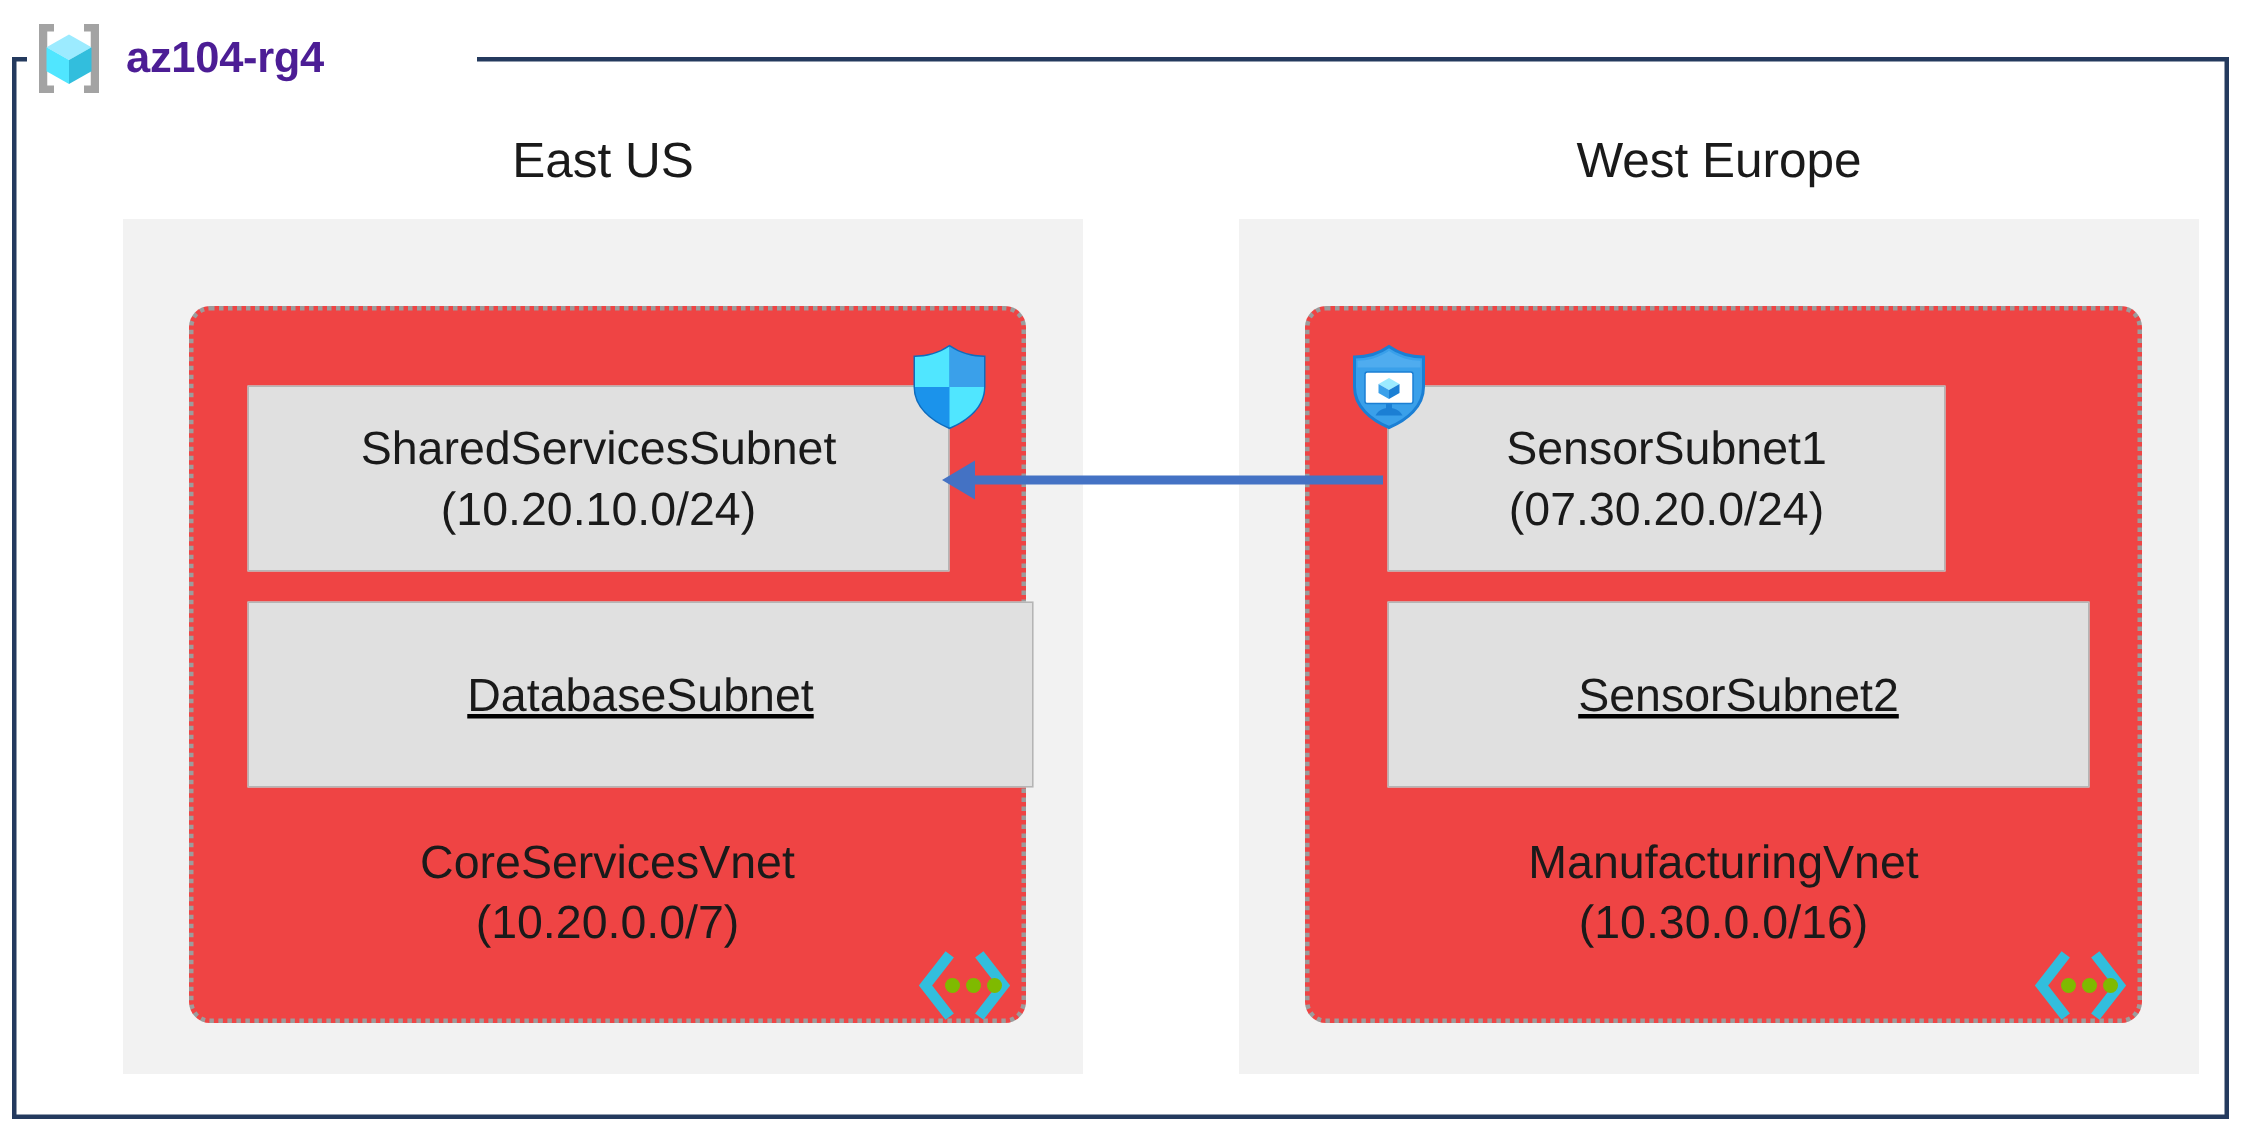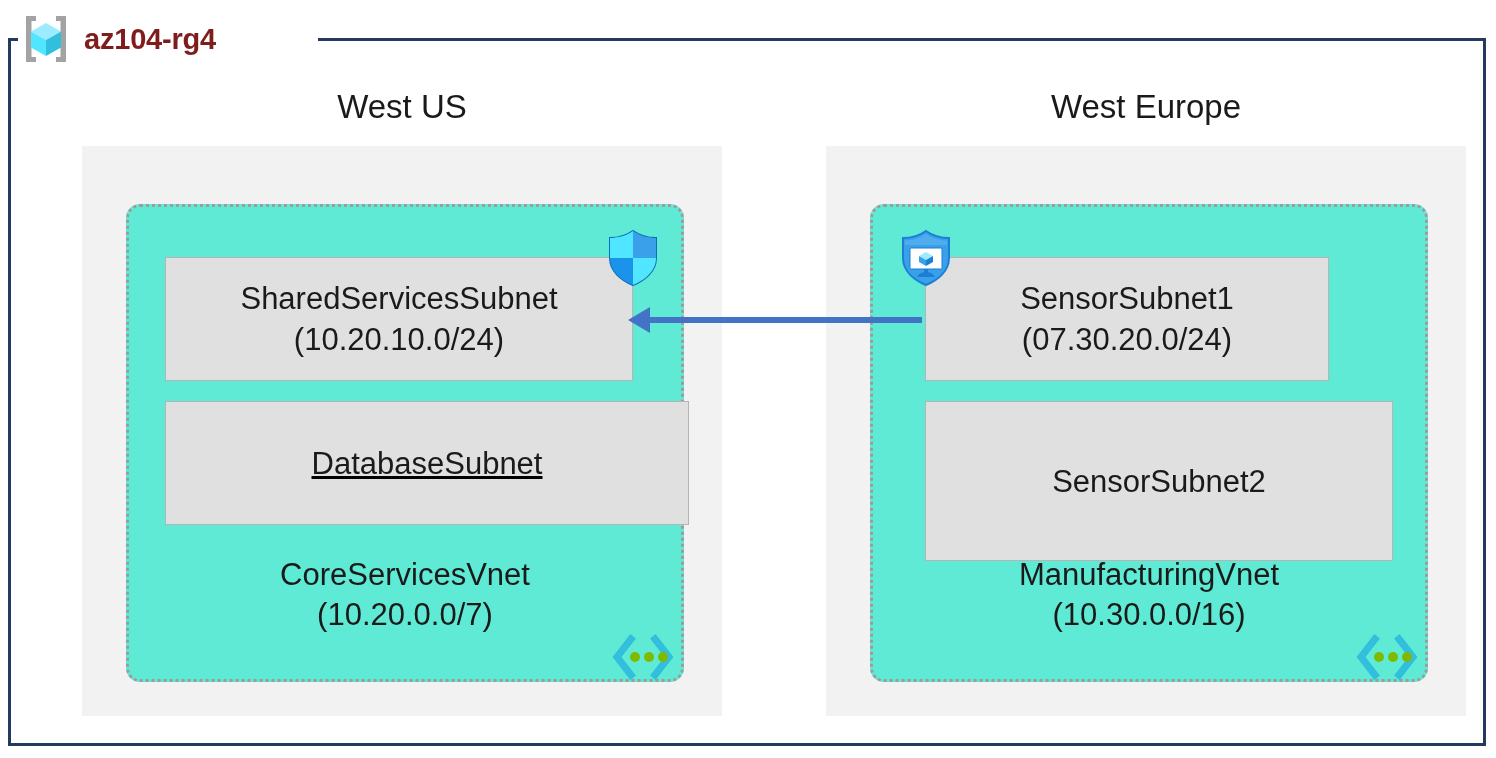--- a/index.html
+++ b/index.html
@@ -46,21 +46,21 @@
     left: 18px;
     top: 8px;
     height: 62px;
     display: flex;
     align-items: center;
     gap: 10px;
   }
   .rg-title {
     font-size: 29px;
     font-weight: bold;
-    color: #7f1d1d;
+    color: #4c1d95;
     letter-spacing: -0.2px;
     white-space: nowrap;
   }
 
   
   .rg-icon {
     position: relative;
     width: 56px;
     height: 56px;
     flex: 0 0 56px;
@@ -88,21 +88,21 @@
     height: 570px;
     background: #f2f2f2;
   }
 
   
   .vnet {
     position: absolute;
     box-sizing: border-box;
     border: 3px dotted #9c9c9c;
     border-radius: 14px;
-    background: #5eead4;
+    background: #ef4444;
   }
   .vnet-caption {
     position: absolute;
     left: 0;
     width: 100%;
     text-align: center;
     font-size: 31px;
     line-height: 40px;
     color: #1a1a1a;
   }
@@ -185,21 +185,21 @@
 
         <path d="M13 20.5 L28 29 L28 45 L13 36.5 Z" fill="#50e6ff"></path>
 
         <path d="M43 20.5 L43 36.5 L28 45 L28 29 Z" fill="#32bedd"></path>
       </svg>
     </span>
     <span class="rg-title">az104-rg4</span>
   </div>
 
   <div class="region" style="left:82px; top:88px; width:640px; height:640px;">
-    <div class="region-title">West US</div>
+    <div class="region-title">East US</div>
     <div class="region-box"></div>
 
     <div class="vnet" style="left:44px; top:116px; width:558px; height:478px;">
 
       <div class="subnet" style="left:36px; top:50px; width:468px; height:124px;">
         <span class="subnet-name">SharedServicesSubnet</span>
         <span class="subnet-cidr">(10.20.10.0/24)</span>
       </div>
 
       <span class="corner-icon" style="left:473px; top:20px;">
@@ -237,42 +237,42 @@
       </span>
     </div>
   </div>
 
   <div class="region" style="left:826px; top:88px; width:640px; height:640px;">
     <div class="region-title">West Europe</div>
     <div class="region-box"></div>
 
     <div class="vnet" style="left:44px; top:116px; width:558px; height:478px;">
 
-      <div class="subnet" style="left:52px; top:50px; width:404px; height:124px;">
+      <div class="subnet" style="left:52px; top:50px; width:372px; height:124px;">
         <span class="subnet-name">SensorSubnet1</span>
         <span class="subnet-cidr">(07.30.20.0/24)</span>
       </div>
 
       <span class="corner-icon" style="left:22px; top:20px;">
         <svg width="62" height="62" viewBox="0 0 62 62">
           <path d="M31 4 C38 9 47 11 54 11 L54 31 C54 44 43 53 31 58 C19 53 8 44 8 31 L8 11 C15 11 24 9 31 4 Z" fill="#3aa0ea" stroke="#1b7fd4" stroke-width="2"></path>
           <path d="M31 7 C37.5 11.5 45.5 13.5 52 13.5 L52 18 L10 18 L10 13.5 C16.5 13.5 24.5 11.5 31 7 Z" fill="#54aef0" opacity="0.85"></path>
 
           <rect x="15" y="21" width="32" height="21" rx="1.5" fill="#ffffff" stroke="#1b7fd4" stroke-width="1"></rect>
 
           <path d="M31 25 L38 29 L31 33 L24 29 Z" fill="#9cebff"></path>
           <path d="M24 29 L31 33 L31 39 L24 35 Z" fill="#3aa0ea"></path>
           <path d="M38 29 L38 35 L31 39 L31 33 Z" fill="#1b7fd4"></path>
 
           <rect x="29" y="42" width="4" height="4" fill="#1b7fd4"></rect>
           <path d="M22 50 C24 46 28 45 31 45 C34 45 38 46 40 50 Z" fill="#1b7fd4"></path>
         </svg>
       </span>
 
-      <div class="subnet" style="left:52px; top:194px; width:468px; height:160px;">
+      <div class="subnet" style="left:52px; top:194px; width:468px; height:124px;text-decoration:underline;">
         <span class="subnet-name">SensorSubnet2</span>
       </div>
 
       <div class="vnet-caption" style="top:348px;">ManufacturingVnet</div>
       <div class="vnet-caption" style="top:388px;">(10.30.0.0/16)</div>
 
       <span class="peer-icon" style="left:480px; top:426px;">
         <svg width="68" height="48" viewBox="0 0 68 48">
           <path d="M22 6 L8 24 L22 42" fill="none" stroke="#32bedd" stroke-width="7" stroke-linecap="square"></path>
           <path d="M46 6 L60 24 L46 42" fill="none" stroke="#32bedd" stroke-width="7" stroke-linecap="square"></path>

